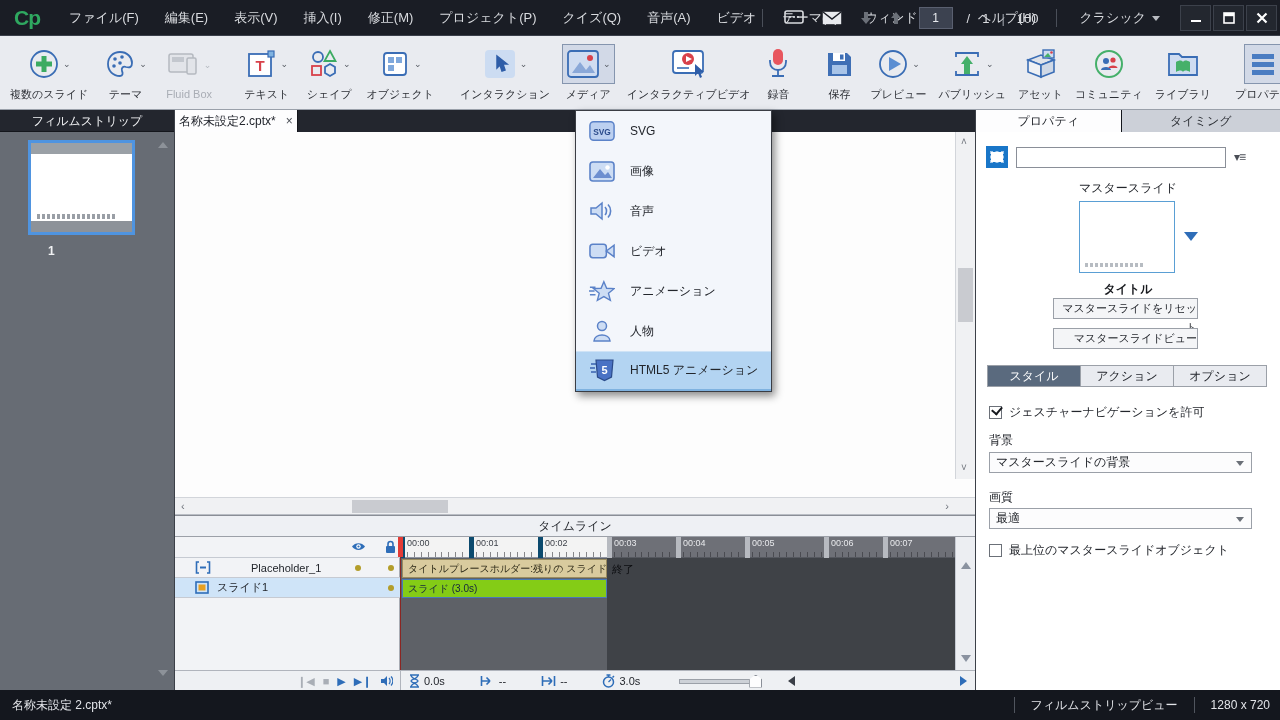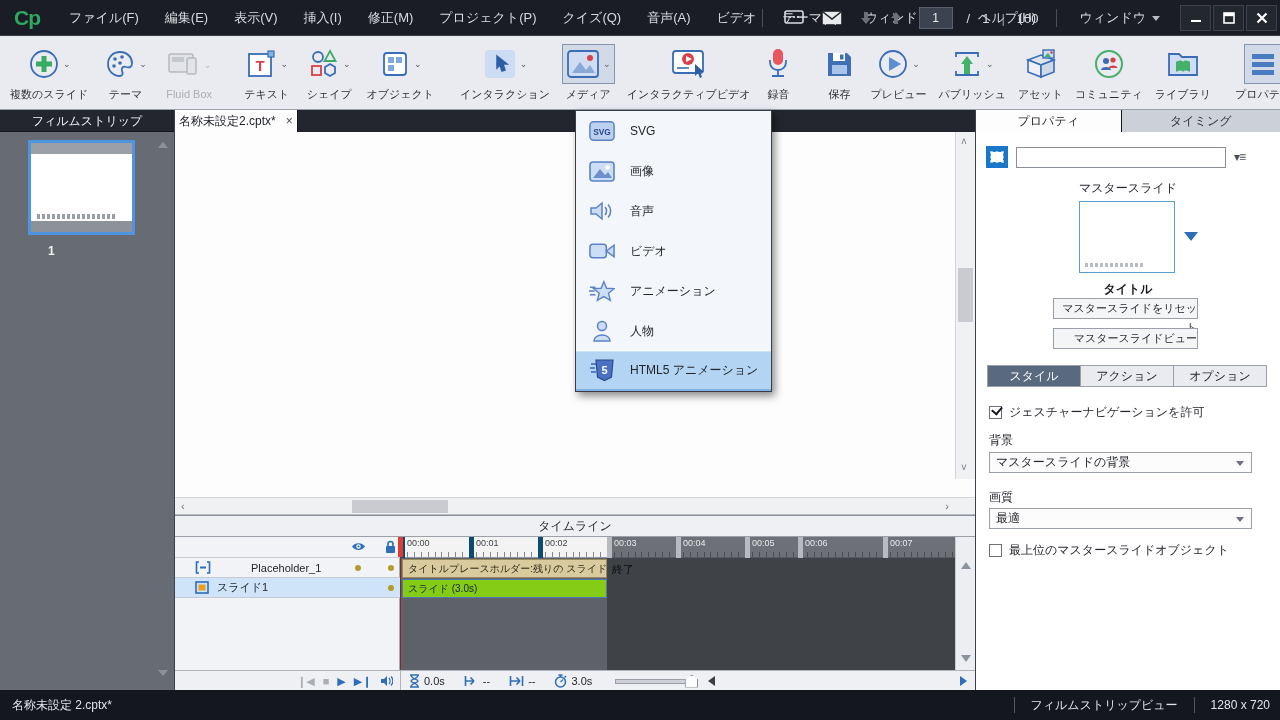--- a/index.html
+++ b/index.html
@@ -87,21 +87,21 @@
   .playhead-cap { position:absolute; left:-2px; top:0; width:5px; height:20px; background:#e23b36; }
   .tl-vscroll { position:absolute; left:780px; top:0; width:20px; height:133px; background:#eceef2; border-left:1px solid #c6cad2; }
   .tri { width:0; height:0; position:absolute; left:5px; }
   .tri.up { top:25px; border-left:5px solid transparent; border-right:5px solid transparent; border-bottom:7px solid #8a92a0; }
   .tri.down { top:118px; border-left:5px solid transparent; border-right:5px solid transparent; border-top:7px solid #8a92a0; }
   .tl-footer { position:absolute; top:560px; left:0; width:800px; height:20px; background:#eef0f3; border-top:1px solid #b0b4bc; font-size:11px; color:#23262c; }
   .tf-sep { position:absolute; left:225px; top:0; width:1px; height:20px; background:#b0b4bc; }
   .transport { position:absolute; left:122px; top:0; height:20px; display:flex; align-items:center; gap:8px; }
   .t-ico { font-size:11px; line-height:1; }
   .blue { color:#2e6db8; } .grayed { color:#a9aeb6; }
-  .time-cluster { position:absolute; left:234px; top:0; height:20px; display:flex; align-items:center; gap:5px; }
+  .time-cluster { position:absolute; left:234px; top:0; height:20px; display:flex; align-items:center; gap:21px; }
   .tc-group { display:flex; align-items:center; gap:4px; margin-right:14px; }
   .slider { position:relative; width:82px; height:5px; background:#cdd1d7; border:1px solid #9ba0a8; margin:0 4px 0 18px; }
   .slider-thumb { position:absolute; right:-2px; top:-5px; width:13px; height:13px; background:#fdfdfe; border:1px solid #8a8f98; clip-path:polygon(50% 0,100% 38%,100% 100%,0 100%,0 38%); }
   .pan-left { width:0;height:0;border-top:5px solid transparent;border-bottom:5px solid transparent;border-right:7px solid #3a3f47; margin-left:2px; }
   .pan-right { position:absolute; right:8px; top:5px; width:0;height:0;border-top:5px solid transparent;border-bottom:5px solid transparent;border-left:7px solid #2e6db8; }
 
   
   .props { position:absolute; left:975px; top:0; width:305px; height:580px; background:#fff; border-left:1px solid #3c4048; }
   .props-tabs { height:22px; background:#23262e; display:flex; }
   .ptab { font-size:12px; height:22px; line-height:22px; text-align:center; }
@@ -190,21 +190,21 @@
             <path d="M6 1 L11 7 H8 V13 H4 V7 H1 Z" fill="#6b7078"></path>
           </svg>
       </span>
       <div class="pagebox">1</div>
       <span class="mb-txt">/</span>
       <span class="mb-txt">1</span>
       <span class="mb-dim">|</span>
       <span class="mb-txt">100</span>
       <div class="mb-sep"></div>
       <div class="workspace">
-        <span>ウィンドウ</span>
+        <span>クラシック</span>
         <svg width="8" height="5" viewBox="0 0 8 5">
             <path d="M0 0 L4 5 L8 0 Z" fill="#b9bcc2"></path>
           </svg>
       </div>
       <div class="win-btns">
         <div class="win-btn">
             <svg width="12" height="12" viewBox="0 0 12 12">
               <rect x="1" y="8" width="10" height="2" fill="#fff"></rect>
             </svg>
           </div>
@@ -532,21 +532,21 @@
           <div class="track-bg-r"></div>
           <div class="ruler">
             <div class="ruler-l"></div>
             <div class="ruler-r"></div>
             <div class="tick" style="left:0">00:00</div>
             <div class="tick" style="left:69px">00:01</div>
             <div class="tick" style="left:138px">00:02</div>
             <div class="tick dark" style="left:207px">00:03</div>
             <div class="tick dark" style="left:276px">00:04</div>
             <div class="tick dark" style="left:345px">00:05</div>
-            <div class="tick dark" style="left:398px">00:06</div>
+            <div class="tick dark" style="left:424px">00:06</div>
             <div class="tick dark" style="left:483px">00:07</div>
           </div>
           <div class="bar bar1">タイトルプレースホルダー:残りの スライドで表示</div>
           <div class="bar bar2">スライド (3.0s)</div>
           <div class="end-label">終了</div>
           <div class="playhead-line"></div>
           <div class="playhead-cap"></div>
         </div>
 
         <div class="tl-vscroll">

